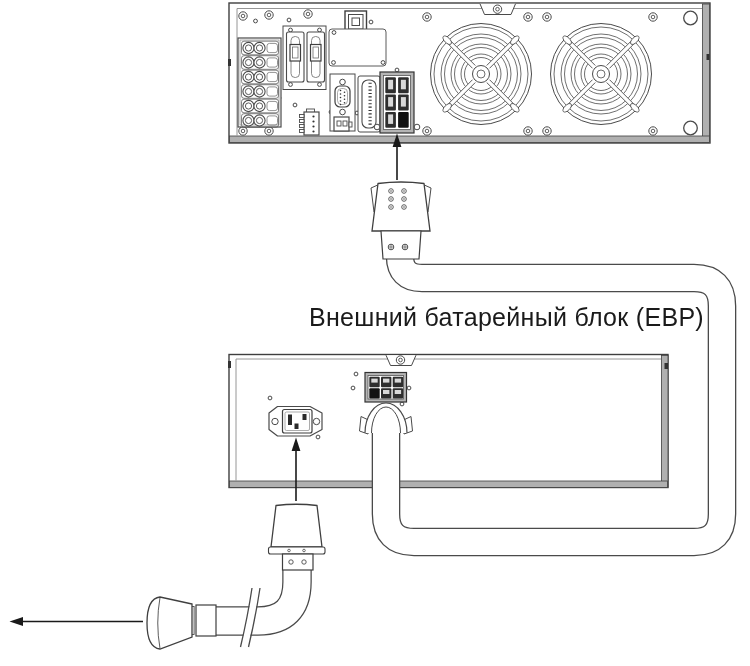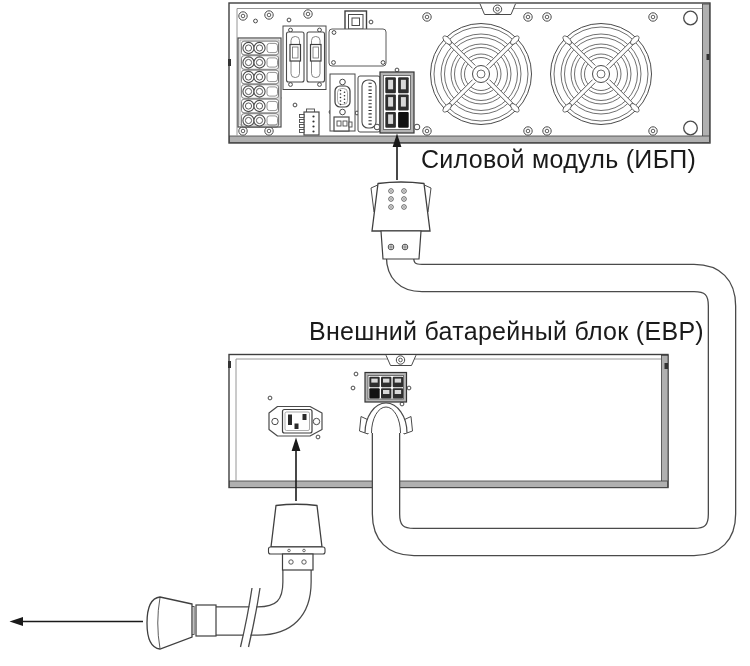--- a/index.html
+++ b/index.html
@@ -308,15 +308,14 @@
     <path d="M192,604 L160,597 Q147,598.5 147,623 Q147,647.5 160,649 L192,637 Z" fill="#fff" stroke="#3f3f3f" stroke-width="1.3"></path>
     <path d="M160,597.5 Q155.5,623 160,648.5" fill="none" stroke="#4a4a4a" stroke-width="0.9"></path>
   </g>
 
   <g>
     <line x1="143" y1="621.5" x2="20" y2="621.5" stroke="#1a1a1a" stroke-width="1.6"></line>
     <polygon points="9.5,621.5 23,617.1 23,625.9" fill="#1a1a1a"></polygon>
   </g>
 </svg>
 
-<div class="lbl" style="left:421px;top:145px;">Силовой модуль (ИБП)</div>
-<div class="lbl" style="left:309px;top:317px;">Внешний батарейный блок (EBP)</div>
+<div class="lbl" style="left:309px;top:303px;">Внешний батарейный блок (EBP)</div>
 </div>
 
 </body></html>

